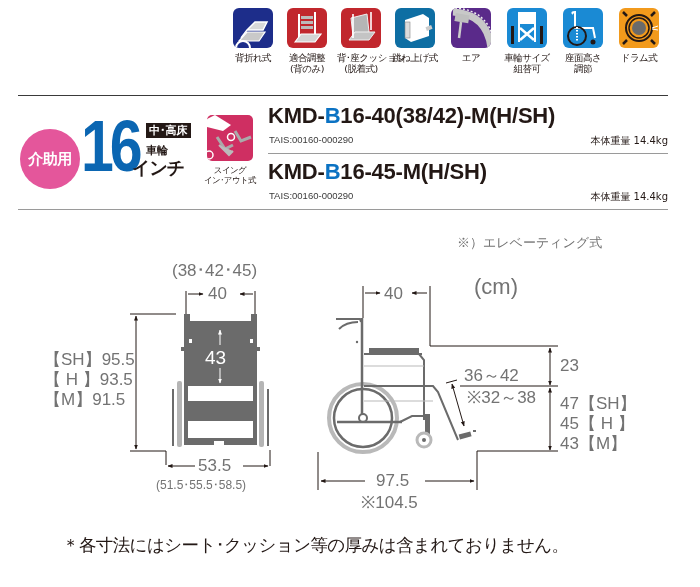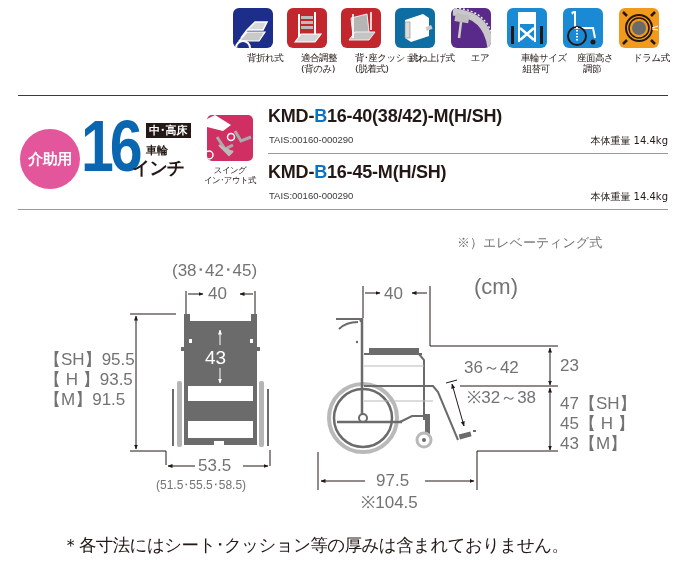--- a/index.html
+++ b/index.html
@@ -4,41 +4,41 @@
 <style>
   * { box-sizing: border-box; margin: 0; padding: 0; }
   html, body { width: 700px; height: 587px; background: #ffffff; overflow: hidden; }
   body { position: relative; font-family: "DejaVu Sans", "Liberation Sans", sans-serif; color: #231815; }
 
   
   .icons { position: absolute; top: 8px; left: 229px; width: 460px; height: 75px; }
   .feat { position: absolute; top: 0; width: 48px; text-align: center; }
   .feat .tile { width: 40px; height: 40px; border-radius: 6px; margin: 0 auto; position: relative; overflow: hidden; }
   .feat .tile svg { position: absolute; left: 0; top: 0; width: 40px; height: 40px; }
-  .feat .lbl { font-size: 9.5px; line-height: 11px; margin-top: 4px; color: #231815; letter-spacing: -0.5px; white-space: nowrap; margin-left: 18px; }
+  .feat .lbl { font-size: 9.5px; line-height: 11px; margin-top: 4px; color: #231815; letter-spacing: -0.5px; white-space: nowrap; }
 
   
   .rule { position: absolute; left: 18px; width: 650px; height: 1px; background: #3a3a3a; }
   .rule.light { background: #9a9a9a; }
 
   
   .badge-circle { position: absolute; left: 20px; top: 129px; width: 60px; height: 60px; border-radius: 50%;
     background: #e4569b; color: #fff; font-weight: bold; font-size: 15px; display: flex; align-items: center; justify-content: center; letter-spacing: -0.5px; }
   .wheel-size { position: absolute; left: 81px; top: 110px; font-family: "Liberation Sans", sans-serif; font-weight: bold;
     font-size: 72px; line-height: 72px; color: #0b66b2; letter-spacing: -5px; transform: scaleX(0.82); transform-origin: left top; }
   .floor-tag { position: absolute; left: 146px; top: 123px; background: #231815; color: #fff; font-size: 11px; font-weight: bold; padding: 1px 3px; line-height: 13px; }
   .wheel-lbl { position: absolute; left: 146px; top: 145px; font-size: 11px; font-weight: bold; line-height: 12px; }
   .inch-lbl { position: absolute; left: 132px; top: 158px; font-size: 18px; font-weight: bold; line-height: 20px; letter-spacing: -1px; }
 
   .swing-tile { position: absolute; left: 207px; top: 115px; width: 46px; height: 46px; border-radius: 5px; background: #cf2f62; overflow: hidden; }
   .swing-tile svg { width: 46px; height: 46px; }
   .swing-lbl { position: absolute; left: 200px; top: 165px; width: 60px; text-align: center; font-size: 8.5px; line-height: 10px; letter-spacing: -0.6px; }
 
   
-  .model { position: absolute; left: 268px; font-family: "Liberation Sans", sans-serif; font-weight: bold; font-size: 18px; line-height: 24px; color: #231815; letter-spacing: -0.2px; }
+  .model { position: absolute; left: 268px; font-family: "Liberation Sans", sans-serif; font-weight: bold; font-size: 22px; line-height: 24px; color: #231815; letter-spacing: -0.2px; }
   .model .hl { color: #0b72c3; }
   .tais { position: absolute; left: 269px; font-size: 9.5px; color: #3a3a3a; font-family: "Liberation Sans", sans-serif; }
   .weight { position: absolute; right: 32px; font-size: 10px; color: #231815; }
 
   
   .dim { position: absolute; font-family: "Liberation Sans", sans-serif; color: #737373; white-space: nowrap; }
   .d-big { font-size: 17px; line-height: 19px; }
   .d-sm { font-size: 12px; line-height: 14px; }
   svg.draw { position: absolute; left: 0; top: 0; }
 
@@ -272,21 +272,21 @@
 <div class="dim d-big" style="left:44px; top:390px"><span>【M】</span><span>91.5</span></div>
 
 <div class="dim d-big" style="left:198px; top:456px">53.5</div>
 <div class="dim d-sm" style="left:156px; top:478px">(51.5･55.5･58.5)</div>
 
 <div class="dim" style="left:457px; top:234px; font-size:13px">※）エレベーティング式</div>
 <div class="dim" style="left:474px; top:274px; font-size:22px">(cm)</div>
 
 <div class="dim d-big" style="left:384px; top:284px">40</div>
 <div class="dim d-big" style="left:560px; top:356px">23</div>
-<div class="dim d-big" style="left:464px; top:358px">36～42</div>
+<div class="dim d-big" style="left:464px; top:366px">36～42</div>
 <div class="dim d-big" style="left:467px; top:388px">※32～38</div>
 
 <div class="dim d-big" style="left:560px; top:394px"><span>47</span><span>【SH】</span></div>
 <div class="dim d-big" style="left:560px; top:414px"><span>45</span><span>【 H 】</span></div>
 <div class="dim d-big" style="left:560px; top:434px"><span>43</span><span>【M】</span></div>
 
 <div class="dim d-big" style="left:376px; top:471px">97.5</div>
 <div class="dim d-big" style="left:361px; top:493px">※104.5</div>
 
 <div class="footnote">＊各寸法にはシート･クッション等の厚みは含まれておりません。</div>

